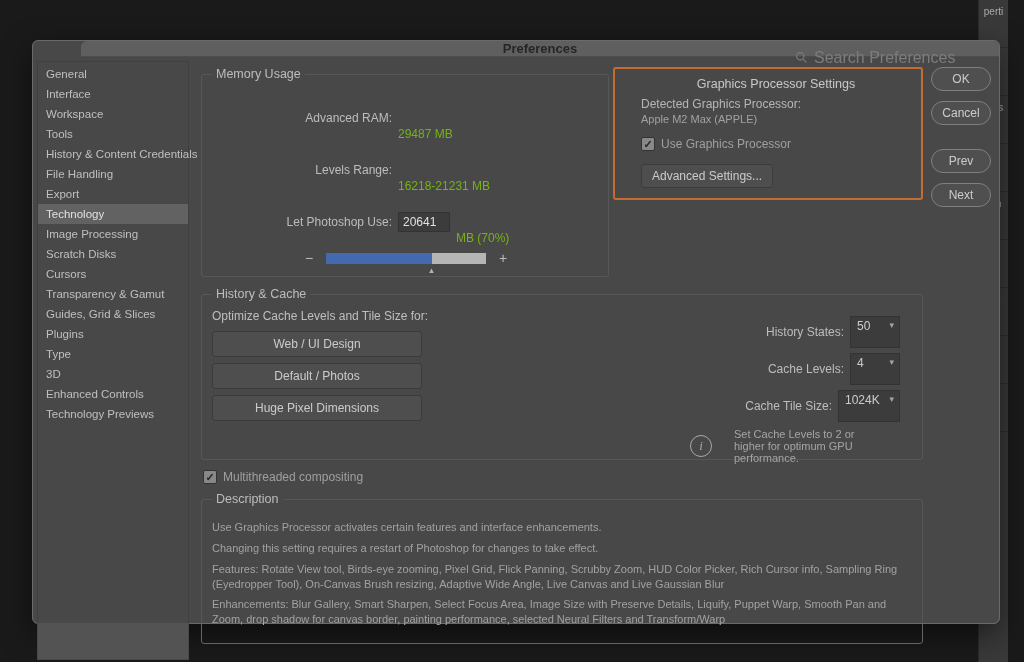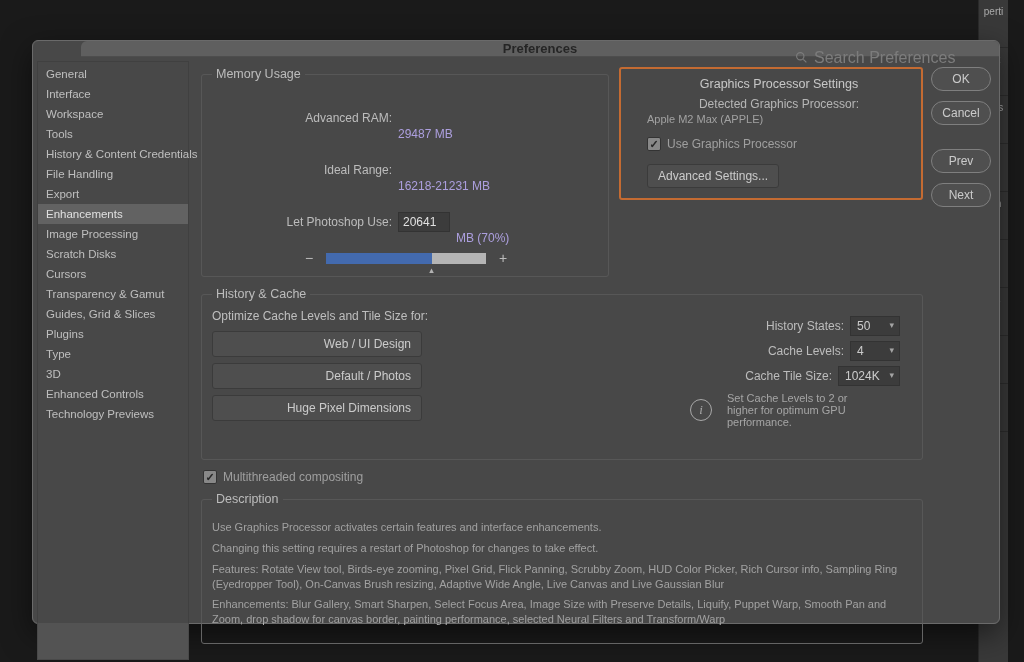--- a/index.html
+++ b/index.html
@@ -84,34 +84,34 @@
   fieldset {
     border:1px solid #646464;
     border-radius:3px;
     margin-bottom:10px;
     padding: 8px 10px 10px 10px;
     color:#d9d9d9;
   }
   legend { padding:0 4px; font-size:12.5px; color:#d6d6d6; }
   .row { display:flex; align-items:center; gap:6px; margin:5px 0; }
   .lbl { text-align:right; color:#d6d6d6; }
-  .val { color:#c4b5fd;margin-top:33px; }
+  .val { color:#84cc16;margin-top:33px; }
   .input {
     background:#454545;
     border:1px solid #3b3b3b;
     color:#fff;
     padding:2px 4px;
     width:52px;
     font-size:12px;
   }
   .select {
     background:#454545;
     border:1px solid #3b3b3b;
     color:#e6e6e6;
-    padding:2px 18px 2px 6px;
+    padding:2px 18px 14px 6px;
     font-size:12px;
     position:relative;
     min-width:50px;
     display:inline-block;
   }
   .select::after { content:"▾"; font-size:9px; position:absolute; right:5px; top:3px; color:#bbb; }
   .slider-wrap { display:flex; align-items:center; gap:10px; margin-top:4px; position:relative;}
   .minus,.plus { color:#d6d6d6; font-size:14px; width:14px; text-align:center; cursor:pointer;}
   .slider {
     width:160px; height:11px; position:relative;
@@ -120,67 +120,67 @@
   .slider .fill { position:absolute; left:0; top:0; height:100%; background:#4d79c7; width:66%; }
   .slider .tick { position:absolute; top:12px; left:66%; transform:translateX(-50%); font-size:9px; color:#ccc;}
   .btnrow { display:flex; flex-direction:column; gap:6px; width:210px; }
   .btn {
     background:#595959;
     border:1px solid #444;
     border-radius:3px;
     padding:5px 10px;
     color:#e6e6e6;
     font-size:12px;
-    text-align:right;
+    text-align:center;
     cursor:pointer;
   }
   .btn.small { padding:4px 10px; display:inline-block; }
   .ck { width:14px; height:14px; border:1px solid #3b3b3b; background:#454545; display:inline-flex; align-items:center; justify-content:center; border-radius:2px;}
   .ck.checked { background:#9b9b9b; }
   .ck.checked::after { content:"✓"; color:#2e2e2e; font-size:11px; font-weight:bold;}
   .gpu-box {
     border:2px solid #e07a3a;
     border-radius:3px;
     padding:6px 10px 10px 26px;
   }
   .gpu-box .head { color:#e2e2e2; font-size:12.5px; margin:2px 0 6px 0; text-align:center;}
-  .gpu-box .sub { color:#cfcfcf; font-size:12px; margin-bottom:2px;text-align:center;}
+  .gpu-box .sub { color:#cfcfcf; font-size:12px; margin-bottom:2px;}
   .gpu-box .det { color:#b8b8b8; font-size:11px; margin-bottom:12px;}
   .hc-right {
     position:absolute;
     right:12px;
     top:2px;
     width:210px;
   }
   .hc-right .row { justify-content:flex-end; }
   .hc-right .lbl { width:110px; font-size:12px; }
   .infoicon {
     width:22px;height:22px;border:1.5px solid #bfbfbf;border-radius:50%;
     display:inline-flex;align-items:center;justify-content:center;color:#bfbfbf;font-style:italic;font-family:Georgia,serif;font-size:13px;
   }
-  .hint { font-size:11px; color:#bcbcbc; margin-left:9px; width:150px;}
+  .hint { font-size:11px; color:#bcbcbc; margin-left:16px; width:150px;}
   .desc p { font-size:11px; color:#b8b8b8; margin:6px 0; line-height:1.35;}
   .rightcol {
     width:64px;
     display:flex;
     flex-direction:column;
     gap:10px;
     padding:6px 4px 0 0;
   }
   .rightcol .rbtn {
     border:1px solid #919191;
     border-radius:14px;
     padding:4px 0;
     text-align:center;
     font-size:12px;
     color:#e6e6e6;
     cursor:pointer;
     background:#5a5a5a;
   }
-  .top-row { display:flex; gap:10px; align-items:flex-start;}
+  .top-row { display:flex; gap:4px; align-items:flex-start;}
   .mem-col { flex:0 0 auto; }
   .gpu-col { flex:1; }
   .hc-inner { position:relative; min-height:140px; }
   
   .dim { position:absolute; inset:0; background:rgba(0,0,0,.12); pointer-events:none; border-radius:6px;}
 </style>
 </head>
 <body>
 
 <div class="bg-panels">
@@ -209,21 +209,21 @@
 
   <div class="body">
     <div class="sidebar">
       <div class="item">General</div>
       <div class="item">Interface</div>
       <div class="item">Workspace</div>
       <div class="item">Tools</div>
       <div class="item">History &amp; Content Credentials</div>
       <div class="item">File Handling</div>
       <div class="item">Export</div>
-      <div class="item sel">Enhancements</div>
+      <div class="item sel">Technology</div>
       <div class="item">Image Processing</div>
       <div class="item">Scratch Disks</div>
       <div class="item">Cursors</div>
       <div class="item">Transparency &amp; Gamut</div>
       <div class="item">Guides, Grid &amp; Slices</div>
       <div class="item">Plugins</div>
       <div class="item">Type</div>
       <div class="item">3D</div>
       <div class="item">Enhanced Controls</div>
       <div class="item">Technology Previews</div>
@@ -232,21 +232,21 @@
     <div class="main">
 
       <div class="top-row">
         <fieldset class="mem-col" style="width:408px;">
           <legend>Memory Usage</legend>
           <div class="row">
               <span class="lbl" style="width:180px">Advanced RAM:</span>
                <span class="val">29487 MB</span>
             </div>
           <div class="row">
-              <span class="lbl" style="width:180px">Ideal Range:</span>
+              <span class="lbl" style="width:180px">Levels Range:</span>
                <span class="val">16218-21231 MB</span>
             </div>
           <div class="row">
               <span class="lbl" style="width:180px">Let Photoshop Use:</span>
                <input class="input" value="20641" style="">
                <span class="val">MB (70%)</span>
             </div>
           <div class="slider-wrap" style="margin-left:90px;">
             <span class="minus">−</span>
             <div class="slider">

